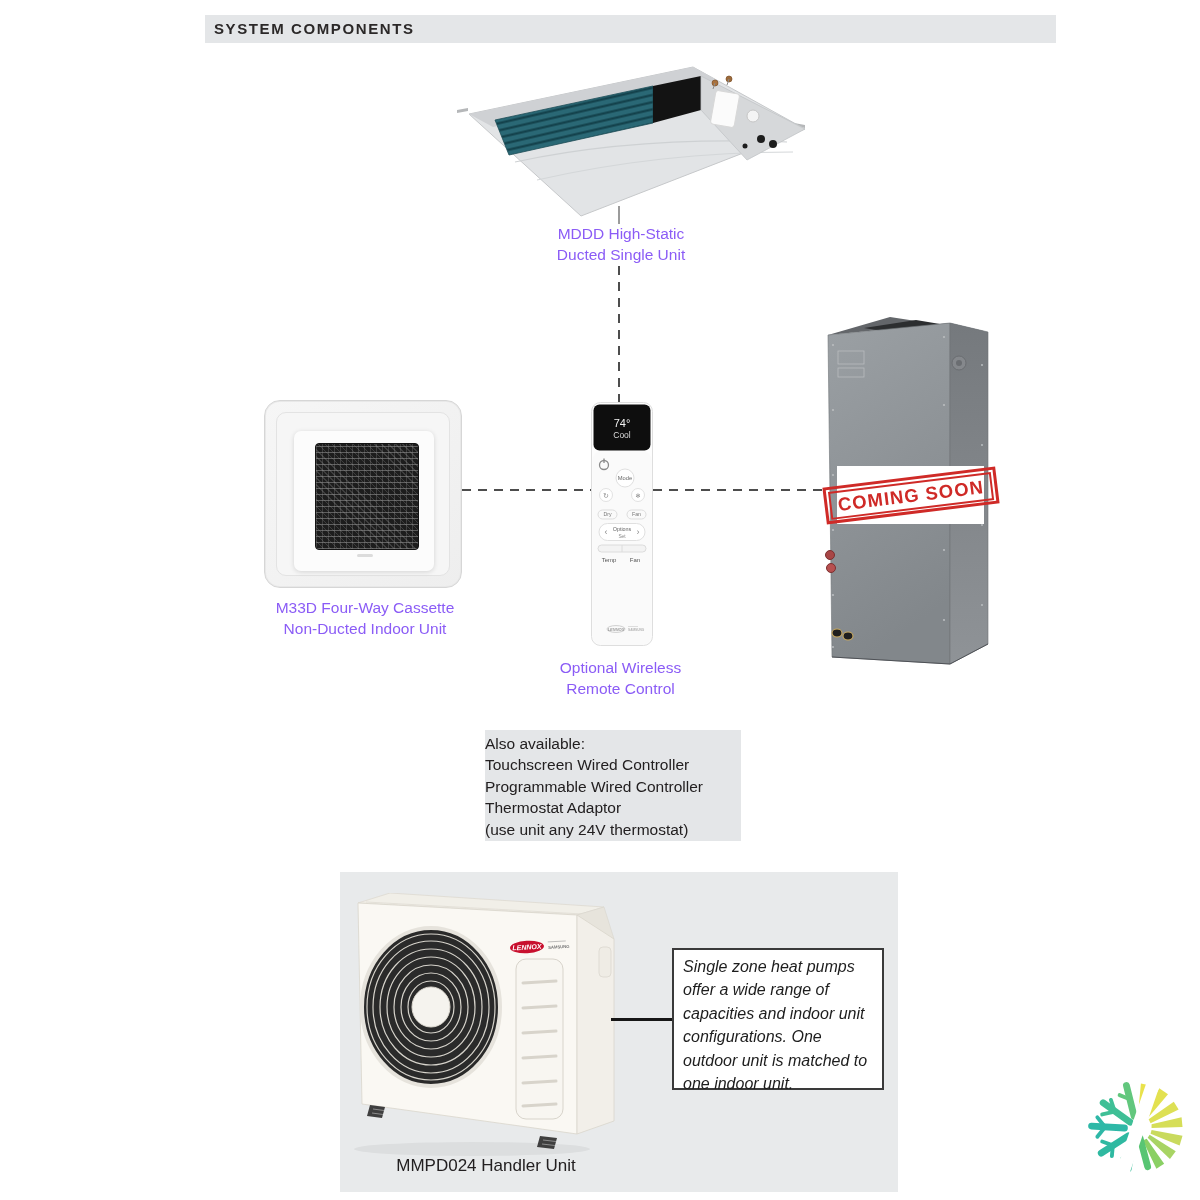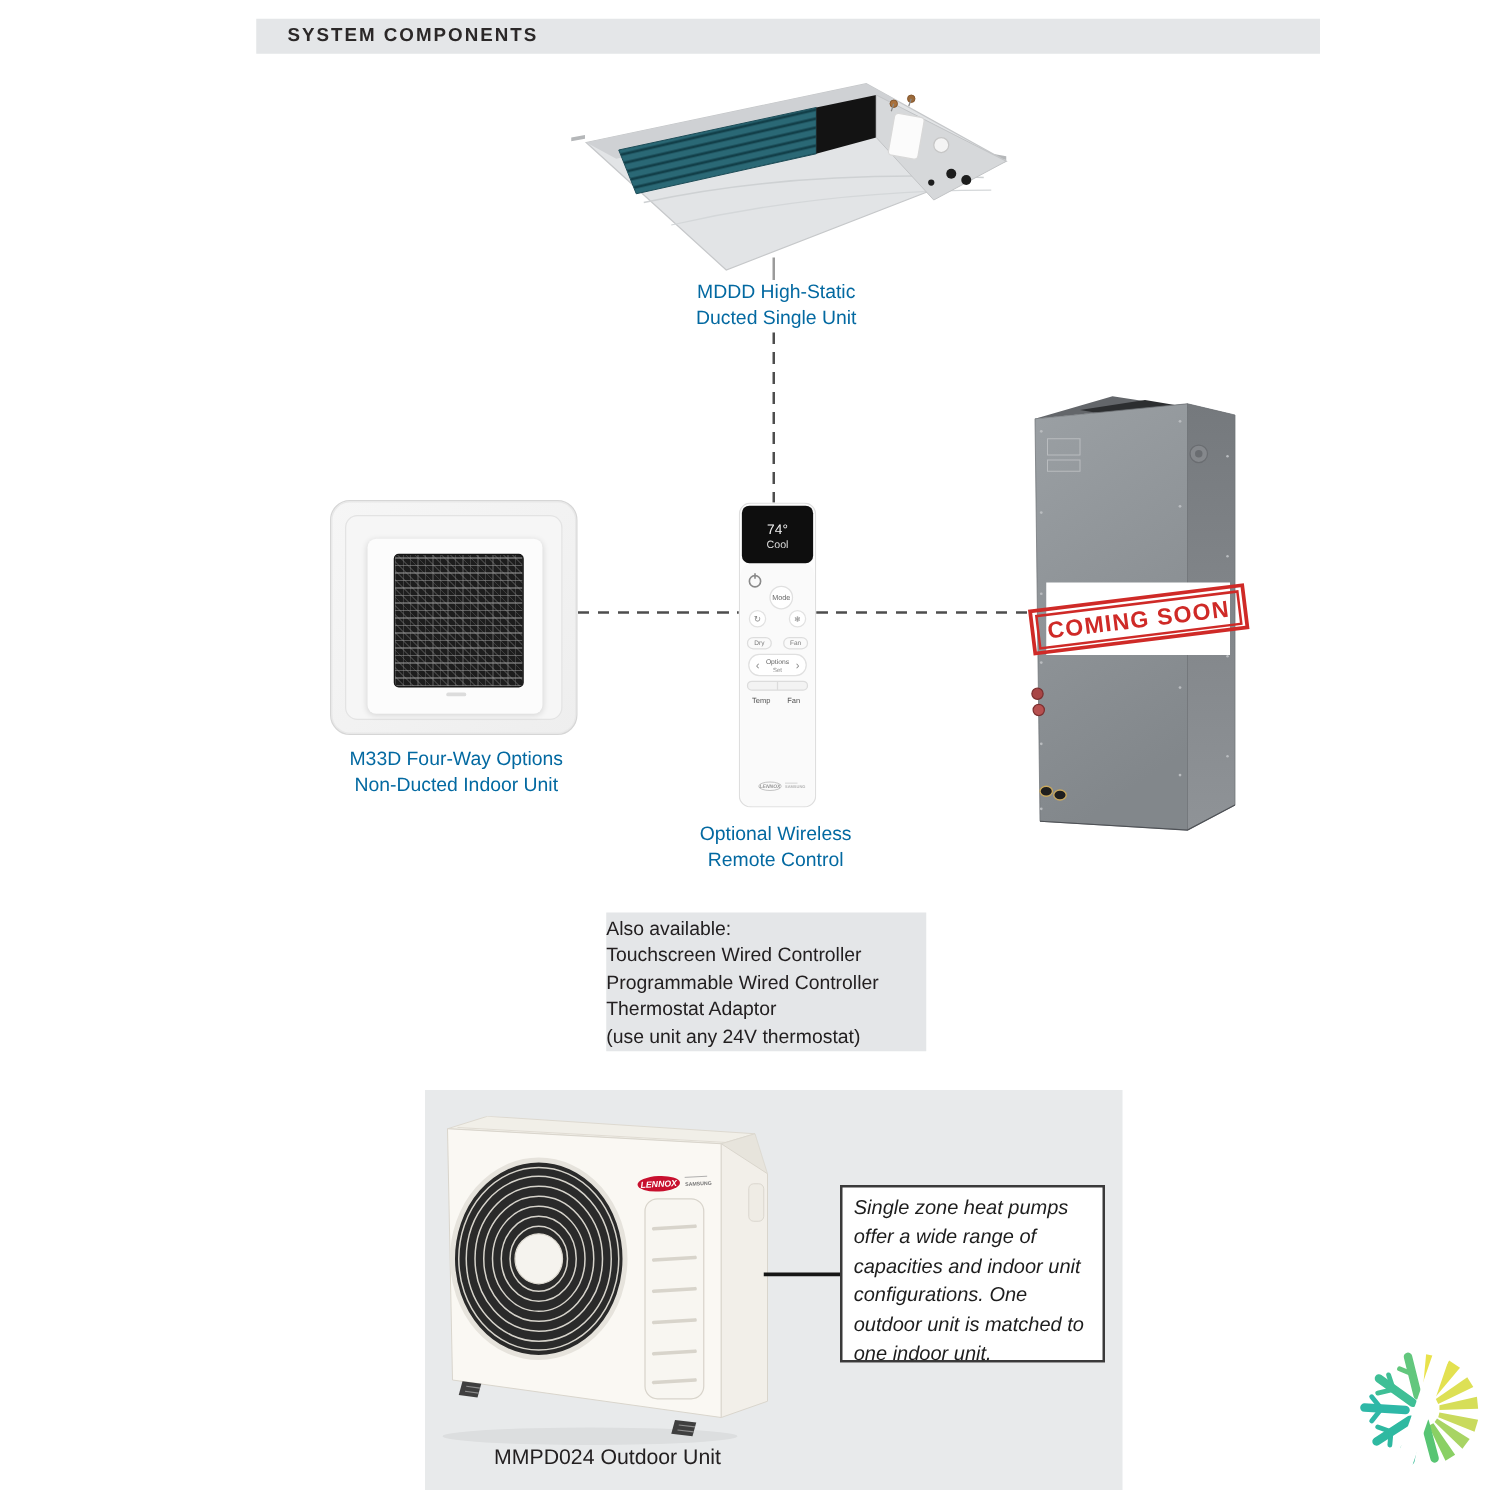--- a/index.html
+++ b/index.html
@@ -2,28 +2,28 @@
 <html><head>
 <meta charset="utf-8">
 <style>
   html,body{margin:0;padding:0;background:#fff;}
   .canvas{position:relative;width:1200px;height:1200px;background:#ffffff;overflow:hidden;
           font-family:"Liberation Sans",sans-serif;color:#232021;}
   .abs{position:absolute;}
   
   .hdr{left:205px;top:15px;width:851px;height:28px;background:#e4e6e8;
        font-weight:bold;font-size:15px;letter-spacing:1.6px;line-height:28px;
-       padding-left:25px;box-sizing:border-box;color:#2b2828;}
+       padding-left:9px;box-sizing:border-box;color:#2b2828;}
   
   .dash-h{height:2px;background:repeating-linear-gradient(90deg,#4d4d4d 0 9px,transparent 9px 16px);}
   .dash-v{width:2px;background:repeating-linear-gradient(180deg,#4d4d4d 0 9px,transparent 9px 16px);}
   .stub-v{width:1.5px;background:#9b9b9b;}
   .solid-h{background:#161616;}
   
-  .lbl{text-align:center;font-size:15.5px;line-height:20.5px;color:#0369a1;}
+  .lbl{text-align:center;font-size:15.5px;line-height:20.5px;color:#8b5cf6;}
   .lbl-big{text-align:center;font-size:17px;color:#232021;}
   
   .alsobox{left:485px;top:730px;width:256px;height:111px;background:#e4e6e8;
            text-align:left;font-size:15.5px;line-height:21.4px;padding-top:3px;
            box-sizing:border-box;color:#232021;}
   
   .callout{left:672px;top:948px;width:212px;height:142px;background:#fff;
            border:2px solid #3a3a3a;box-sizing:border-box;padding:5px 9px;
            font-size:16px;line-height:23.4px;color:#1d1d1d;font-style:italic;}
   
@@ -100,21 +100,21 @@
   <div class="abs dash-h" style="left:653px;top:489px;width:172px"></div>
 
   <div class="abs cassette">
     <div class="cass-ring"></div>
     <div class="cass-panel">
       <div class="cass-grille"></div>
       <div class="cass-logo"></div>
     </div>
   </div>
   <div class="abs lbl" style="left:260px;top:598px;width:210px">
-    <div>M33D Four-Way Options</div>
+    <div>M33D Four-Way Cassette</div>
     <div>Non-Ducted Indoor Unit</div>
   </div>
 
   <svg class="abs" style="left:591px;top:402px" width="62" height="244" viewBox="0 0 62 244">
     <rect x="0.5" y="0.5" width="61" height="243" rx="9" fill="#fdfdfd" stroke="#dedede"></rect>
     <rect x="1.5" y="49" width="59" height="194" rx="9" fill="#f8f8f8" opacity="0.5"></rect>
     <g>
       <rect x="2.5" y="2.5" width="57" height="46" rx="6" fill="#0e0e0e"></rect>
       <text x="31" y="25" font-size="11" fill="#f2f2f2" text-anchor="middle">74°</text>
       <text x="31" y="36" font-size="8.5" fill="#dcdcdc" text-anchor="middle">Cool</text>
@@ -276,21 +276,21 @@
       <path d="M191,247 l13,1.5 M190,251 l13,1.5" stroke="#8c8c8c" stroke-width="1"></path>
     </g>
   </svg>
 
   <div class="abs solid-h" style="left:611px;top:1018px;width:62px;height:3px"></div>
 
   <div class="abs callout">
     <span>Single zone heat pumps offer a wide range of capacities and indoor unit configurations. One outdoor unit is matched to one indoor unit.</span>
   </div>
 
-  <div class="abs lbl-big" style="left:376px;top:1156px;width:220px">MMPD024 Outdoor Unit</div>
+  <div class="abs lbl-big" style="left:376px;top:1156px;width:220px">MMPD024 Handler Unit</div>
 
   <svg class="abs" style="left:1078px;top:1076px" width="120" height="104" viewBox="0 0 124 104">
     <g>
       <path d="M62,38 L66,39 L75,8 L65,6 Z" fill="#e9e24b"></path>
       <path d="M68,39 L72,42 L93,17 L84,11 Z" fill="#e3e150"></path>
       <path d="M73,43 L75,47 L104,33 L99,25 Z" fill="#dde055"></path>
       <path d="M76,48 L76,52 L108,51 L107,41 Z" fill="#d6de58"></path>
       <path d="M76,54 L75,58 L105,70 L108,60 Z" fill="#c9da5d"></path>
       <path d="M74,59 L72,62 L95,84 L101,76 Z" fill="#a8d464"></path>
       <path d="M71,63 L67,65 L81,94 L89,89 Z" fill="#8ad064"></path>

